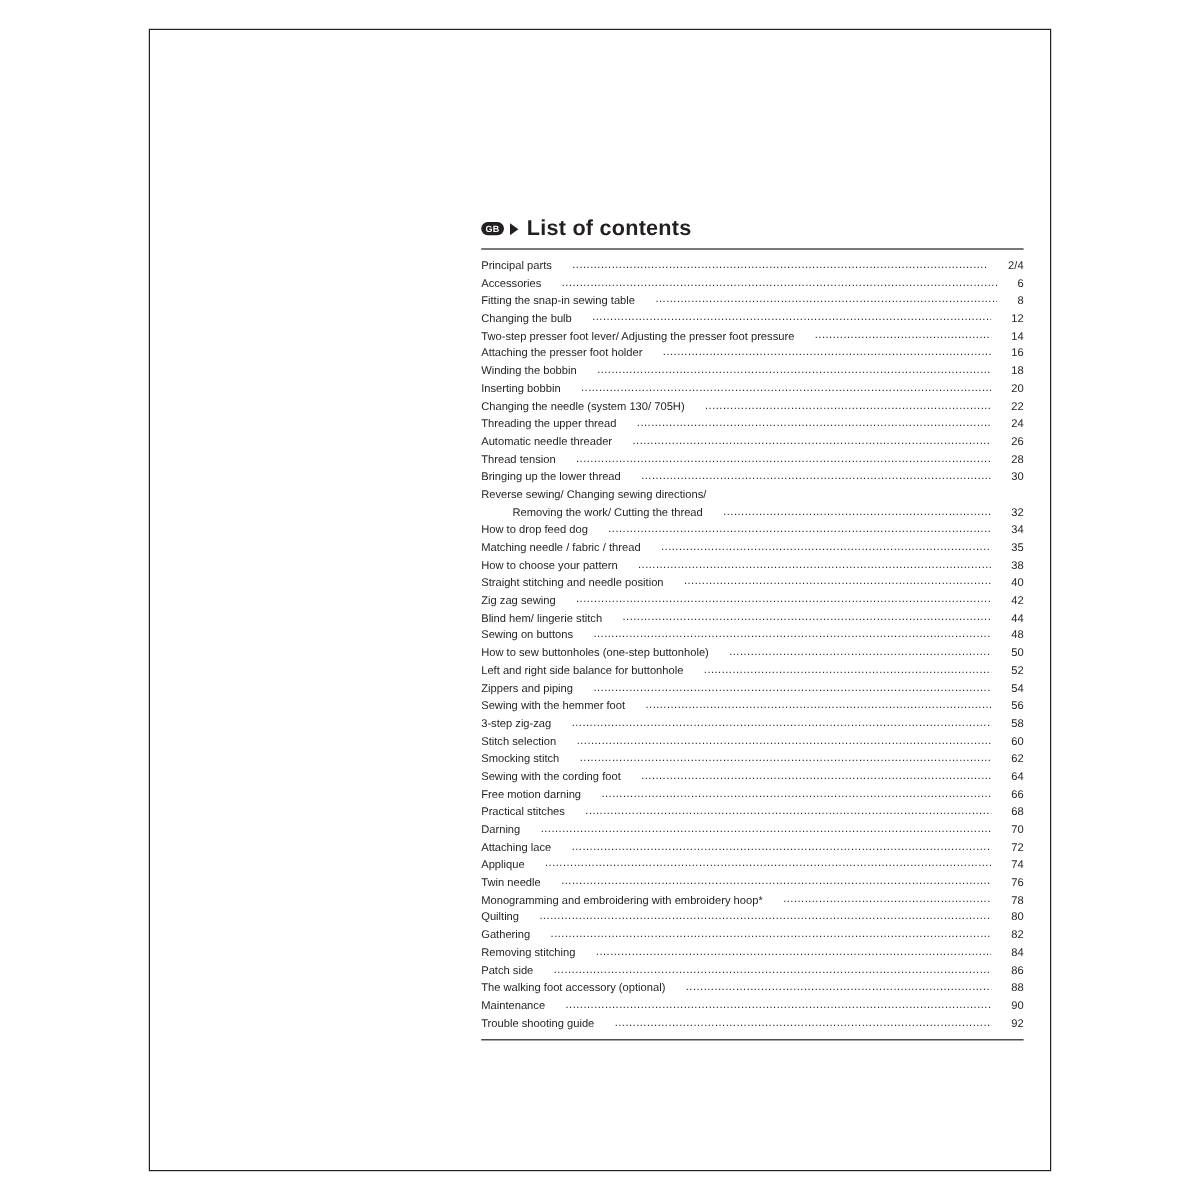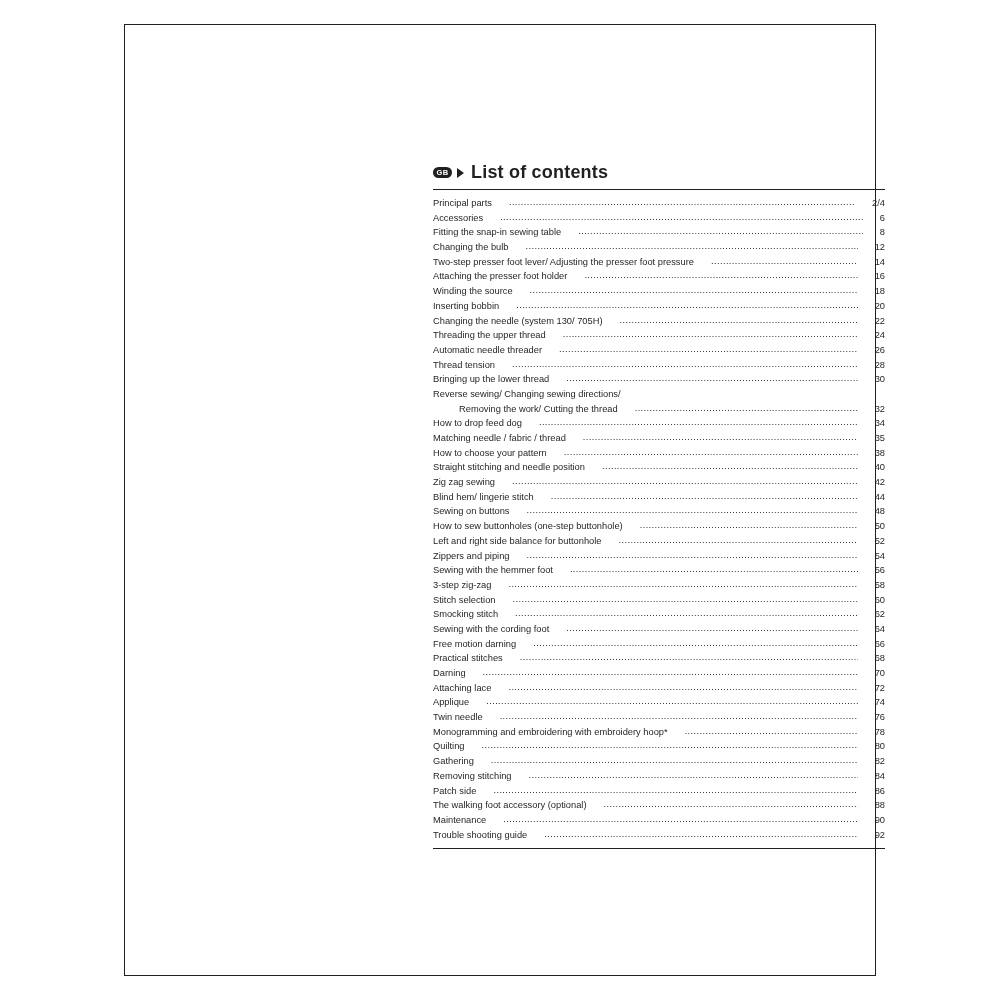--- a/index.html
+++ b/index.html
@@ -20,23 +20,22 @@
     top: 24px;
     width: 752px;
     height: 952px;
     border: 1px solid #231f20;
     box-sizing: border-box;
     background: #ffffff;
   }
   .content {
     position: absolute;
     left: 276px;
-    top: 137px;
+    top: 155px;
     width: 452px;
-    margin-left: 32px;
   }
   .toc-header {
     display: flex;
     align-items: center;
     gap: 7px;
     padding-bottom: 4px;
   }
   .gb-badge {
     display: inline-flex;
     align-items: center;
@@ -152,21 +151,21 @@
           <span class="entry-label">Two-step presser foot lever/ Adjusting the presser foot pressure</span>
           <span class="entry-dots"></span>
           <span class="entry-page">14</span>
         </li>
         <li class="toc-entry">
           <span class="entry-label">Attaching the presser foot holder</span>
           <span class="entry-dots"></span>
           <span class="entry-page">16</span>
         </li>
         <li class="toc-entry">
-          <span class="entry-label">Winding the source</span>
+          <span class="entry-label">Winding the bobbin</span>
           <span class="entry-dots"></span>
           <span class="entry-page">18</span>
         </li>
         <li class="toc-entry">
           <span class="entry-label">Inserting bobbin</span>
           <span class="entry-dots"></span>
           <span class="entry-page">20</span>
         </li>
         <li class="toc-entry">
           <span class="entry-label">Changing the needle (system 130/ 705H)</span>

